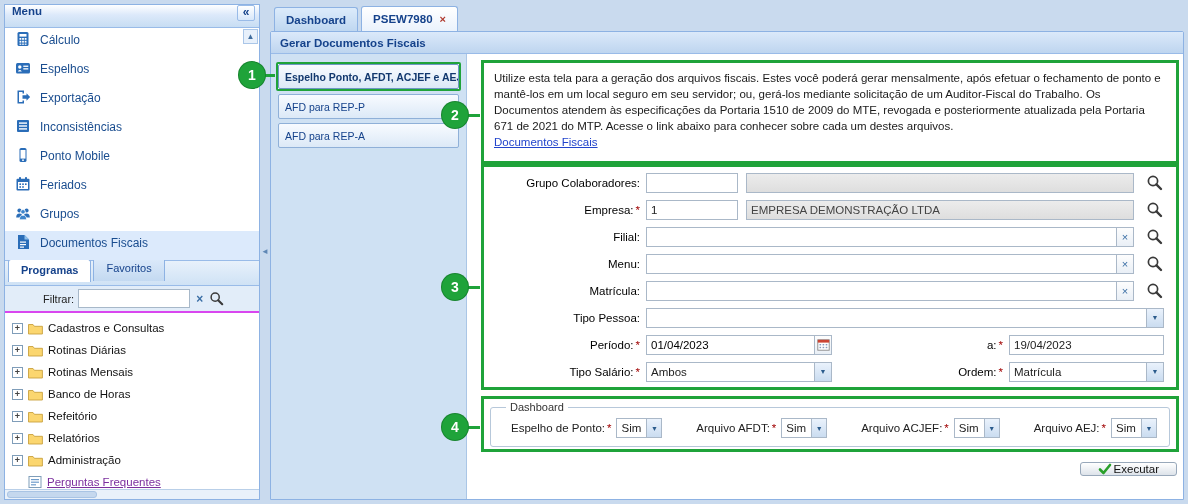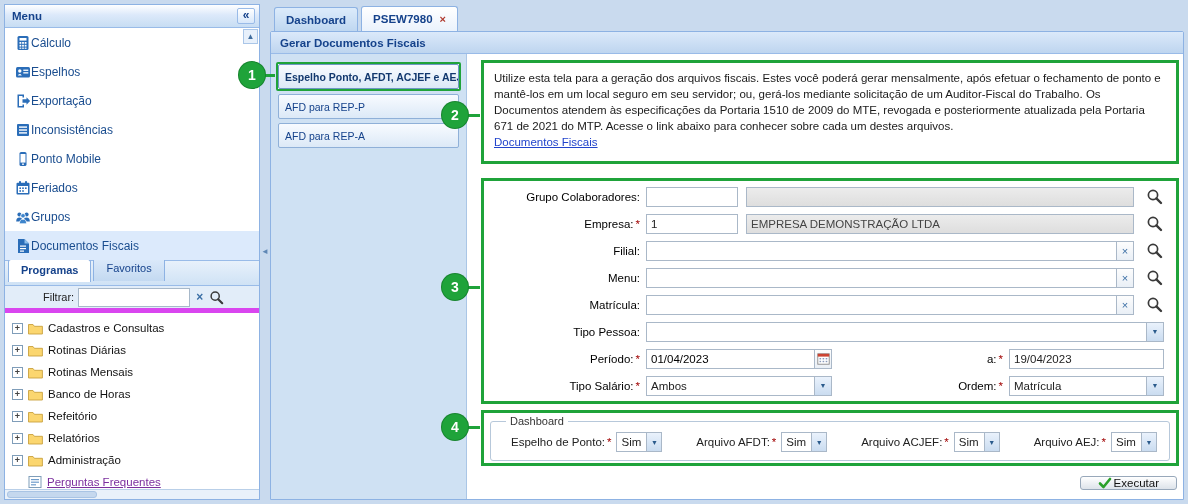--- a/index.html
+++ b/index.html
@@ -2,32 +2,32 @@
 <html><head>
 <meta charset="utf-8">
 <style>
   *{margin:0;padding:0;box-sizing:border-box;}
   html,body{width:1188px;height:504px;overflow:hidden;}
   body{font-family:"Liberation Sans","DejaVu Sans",sans-serif;font-size:11px;color:#222;}
   .app{position:relative;width:1188px;height:504px;background:#c9daee;--green:#1fa33a;}
 
   
   .sidebar{position:absolute;left:4px;top:4px;width:256px;height:496px;background:#fff;border:1px solid #8db2e3;display:flex;flex-direction:column;}
-  .sb-header{height:23px;flex:0 0 23px;background:linear-gradient(#ffffff,#dce9fa 45%,#c7ddf3);border-bottom:1px solid #99bbe8;display:flex;align-items:center;padding:0 4px 0 7px;color:#15428b;font-weight:bold;font-size:11.5px;}
+  .sb-header{height:23px;flex:0 0 23px;background:linear-gradient(#ffffff,#dce9fa 45%,#c7ddf3);border-bottom:1px solid #99bbe8;display:flex;padding:0 4px 0 7px;color:#15428b;font-weight:bold;font-size:11.5px;}
   .sb-header .spacer{flex:1;}
   .collapse-btn{width:18px;height:16px;border:1px solid #99bbe8;border-radius:2px;background:linear-gradient(#fff,#d7e7fa);color:#15428b;font-weight:bold;font-size:12px;line-height:13px;text-align:center;cursor:pointer;}
   .menu-list{position:relative;height:232px;flex:0 0 232px;background:#fff;}
-  .menu-item{height:29px;display:flex;align-items:center;padding:4px 10px;color:#1a4d8f;font-size:12px;cursor:pointer;}
+  .menu-item{height:29px;display:flex;align-items:flex-end;gap:9px;padding:10px 10px;color:#1a4d8f;font-size:12px;cursor:pointer;}
   .menu-item.selected{background:#dceafc;}
   .menu-item svg{flex:0 0 16px;}
   .scroll-up{position:absolute;right:1px;top:1px;width:15px;height:15px;background:#e7f0fb;border:1px solid #aac6e8;color:#3e6c9e;font-size:8px;line-height:13px;text-align:center;cursor:pointer;}
   .prog-tabs{height:26px;flex:0 0 26px;background:linear-gradient(#e8f1fb,#cfe2f5);border-top:1px solid #99bbe8;border-bottom:1px solid #99bbe8;display:flex;align-items:flex-end;padding:3px 3px 4px;gap:2px;}
   .ptab{height:24px;line-height:20px;padding:0 12px;border:1px solid #8db2e3;border-bottom:none;border-radius:3px 3px 0 0;background:linear-gradient(#dceafa,#c3d9f1);color:#15428b;cursor:pointer;}
   .ptab.active{background:#fff;font-weight:bold;height:23px;margin-bottom:-1px;}
-  .filter-row{height:27px;flex:0 0 27px;background:#e2edf9;border-bottom:5px solid #d946ef;display:flex;align-items:center;padding:0 6px 0 38px;gap:4px;}
+  .filter-row{height:27px;flex:0 0 27px;background:#e2edf9;border-bottom:2px solid #d946ef;display:flex;align-items:center;padding:0 6px 0 38px;gap:4px;}
   .filter-row label{color:#222;}
   .filter-input{width:112px;height:19px;border:1px solid #a7b8c9;padding:0 4px;font:inherit;background:#fff;}
   .mini-x{color:#3a6ea5;font-weight:bold;font-size:12px;cursor:pointer;padding:0 2px;}
   .tree{flex:1;background:#fff;padding:4px 2px 0;overflow:hidden;}
   .tree-row{height:22px;display:flex;align-items:center;gap:5px;padding-left:5px;font-size:11.5px;color:#111;cursor:pointer;}
   .plusbox{width:11px;height:11px;flex:0 0 11px;border:1px solid #7f9db9;background:#fff;font-size:9px;line-height:9px;font-weight:bold;color:#444;display:flex;align-items:center;justify-content:center;cursor:pointer;}
   .tree-link-label{color:#7b2f9e;text-decoration:underline;}
   .sb-hscroll{height:10px;flex:0 0 10px;border-top:1px solid #b9cfe8;background:#e9f1fa;position:relative;}
   .sb-hscroll .thumb{position:absolute;left:2px;top:1px;height:7px;width:90px;background:#c5d8ee;border:1px solid #a9c4e4;border-radius:3px;cursor:pointer;}
 
@@ -46,21 +46,21 @@
   .main-body{flex:1;display:flex;min-height:0;}
   .subnav{width:196px;flex:0 0 196px;background:#cfe1f3;border-right:1px solid #aac6e6;padding-top:8px;}
   .nav-btn{height:25px;margin:0 7px 4px;display:flex;align-items:center;padding:0 6px;border:1px solid #8fb0d8;border-radius:2px;background:linear-gradient(#f8fbff,#dce9f7);color:#15428b;font-size:10.5px;white-space:nowrap;overflow:hidden;cursor:pointer;}
   .nav-sel-wrap{border:2px solid var(--green);margin:0 5px 3px;border-radius:2px;background:#fff;}
   .nav-sel-wrap .nav-btn{margin:0;border:1px solid #6f97c4;font-weight:bold;color:#12386e;}
 
   .content{flex:1;background:#fff;padding:6px 4px 0 14px;display:flex;flex-direction:column;min-width:0;}
   .gbox{border:3px solid var(--green);background:#fff;}
   .info-box{height:104px;padding:7px 10px 9px;font-size:11.5px;line-height:16px;color:#1a1a1a;}
   .info-link{color:#2244cc;text-decoration:underline;cursor:pointer;}
-  .form-box{margin-top:14px;height:226px;padding:2px 12px 2px 4px;}
+  .form-box{margin-top:0;height:226px;padding:2px 12px 2px 4px;}
   .frow{height:27px;display:flex;align-items:center;}
   .flabel{width:158px;flex:0 0 158px;text-align:right;padding-right:6px;font-size:11.5px;color:#000;white-space:nowrap;}
   .flabel.auto{width:auto;flex:0 0 auto;}
   .req{color:#a00000;margin-left:2px;}
   .tin{height:20px;border:1px solid #aab8c8;background:#fff;padding:0 4px;font:inherit;font-size:11.5px;color:#222;}
   .tin.small{width:92px;flex:0 0 92px;margin-right:8px;}
   .tin.wide{flex:1;background:linear-gradient(#ececec,#dedede);color:#444;}
   .tin.w155{width:155px;flex:0 0 155px;}
   .cfield{display:flex;align-items:stretch;height:20px;border:1px solid #aab8c8;background:#fff;}
   .cfield.grow{flex:1;}

